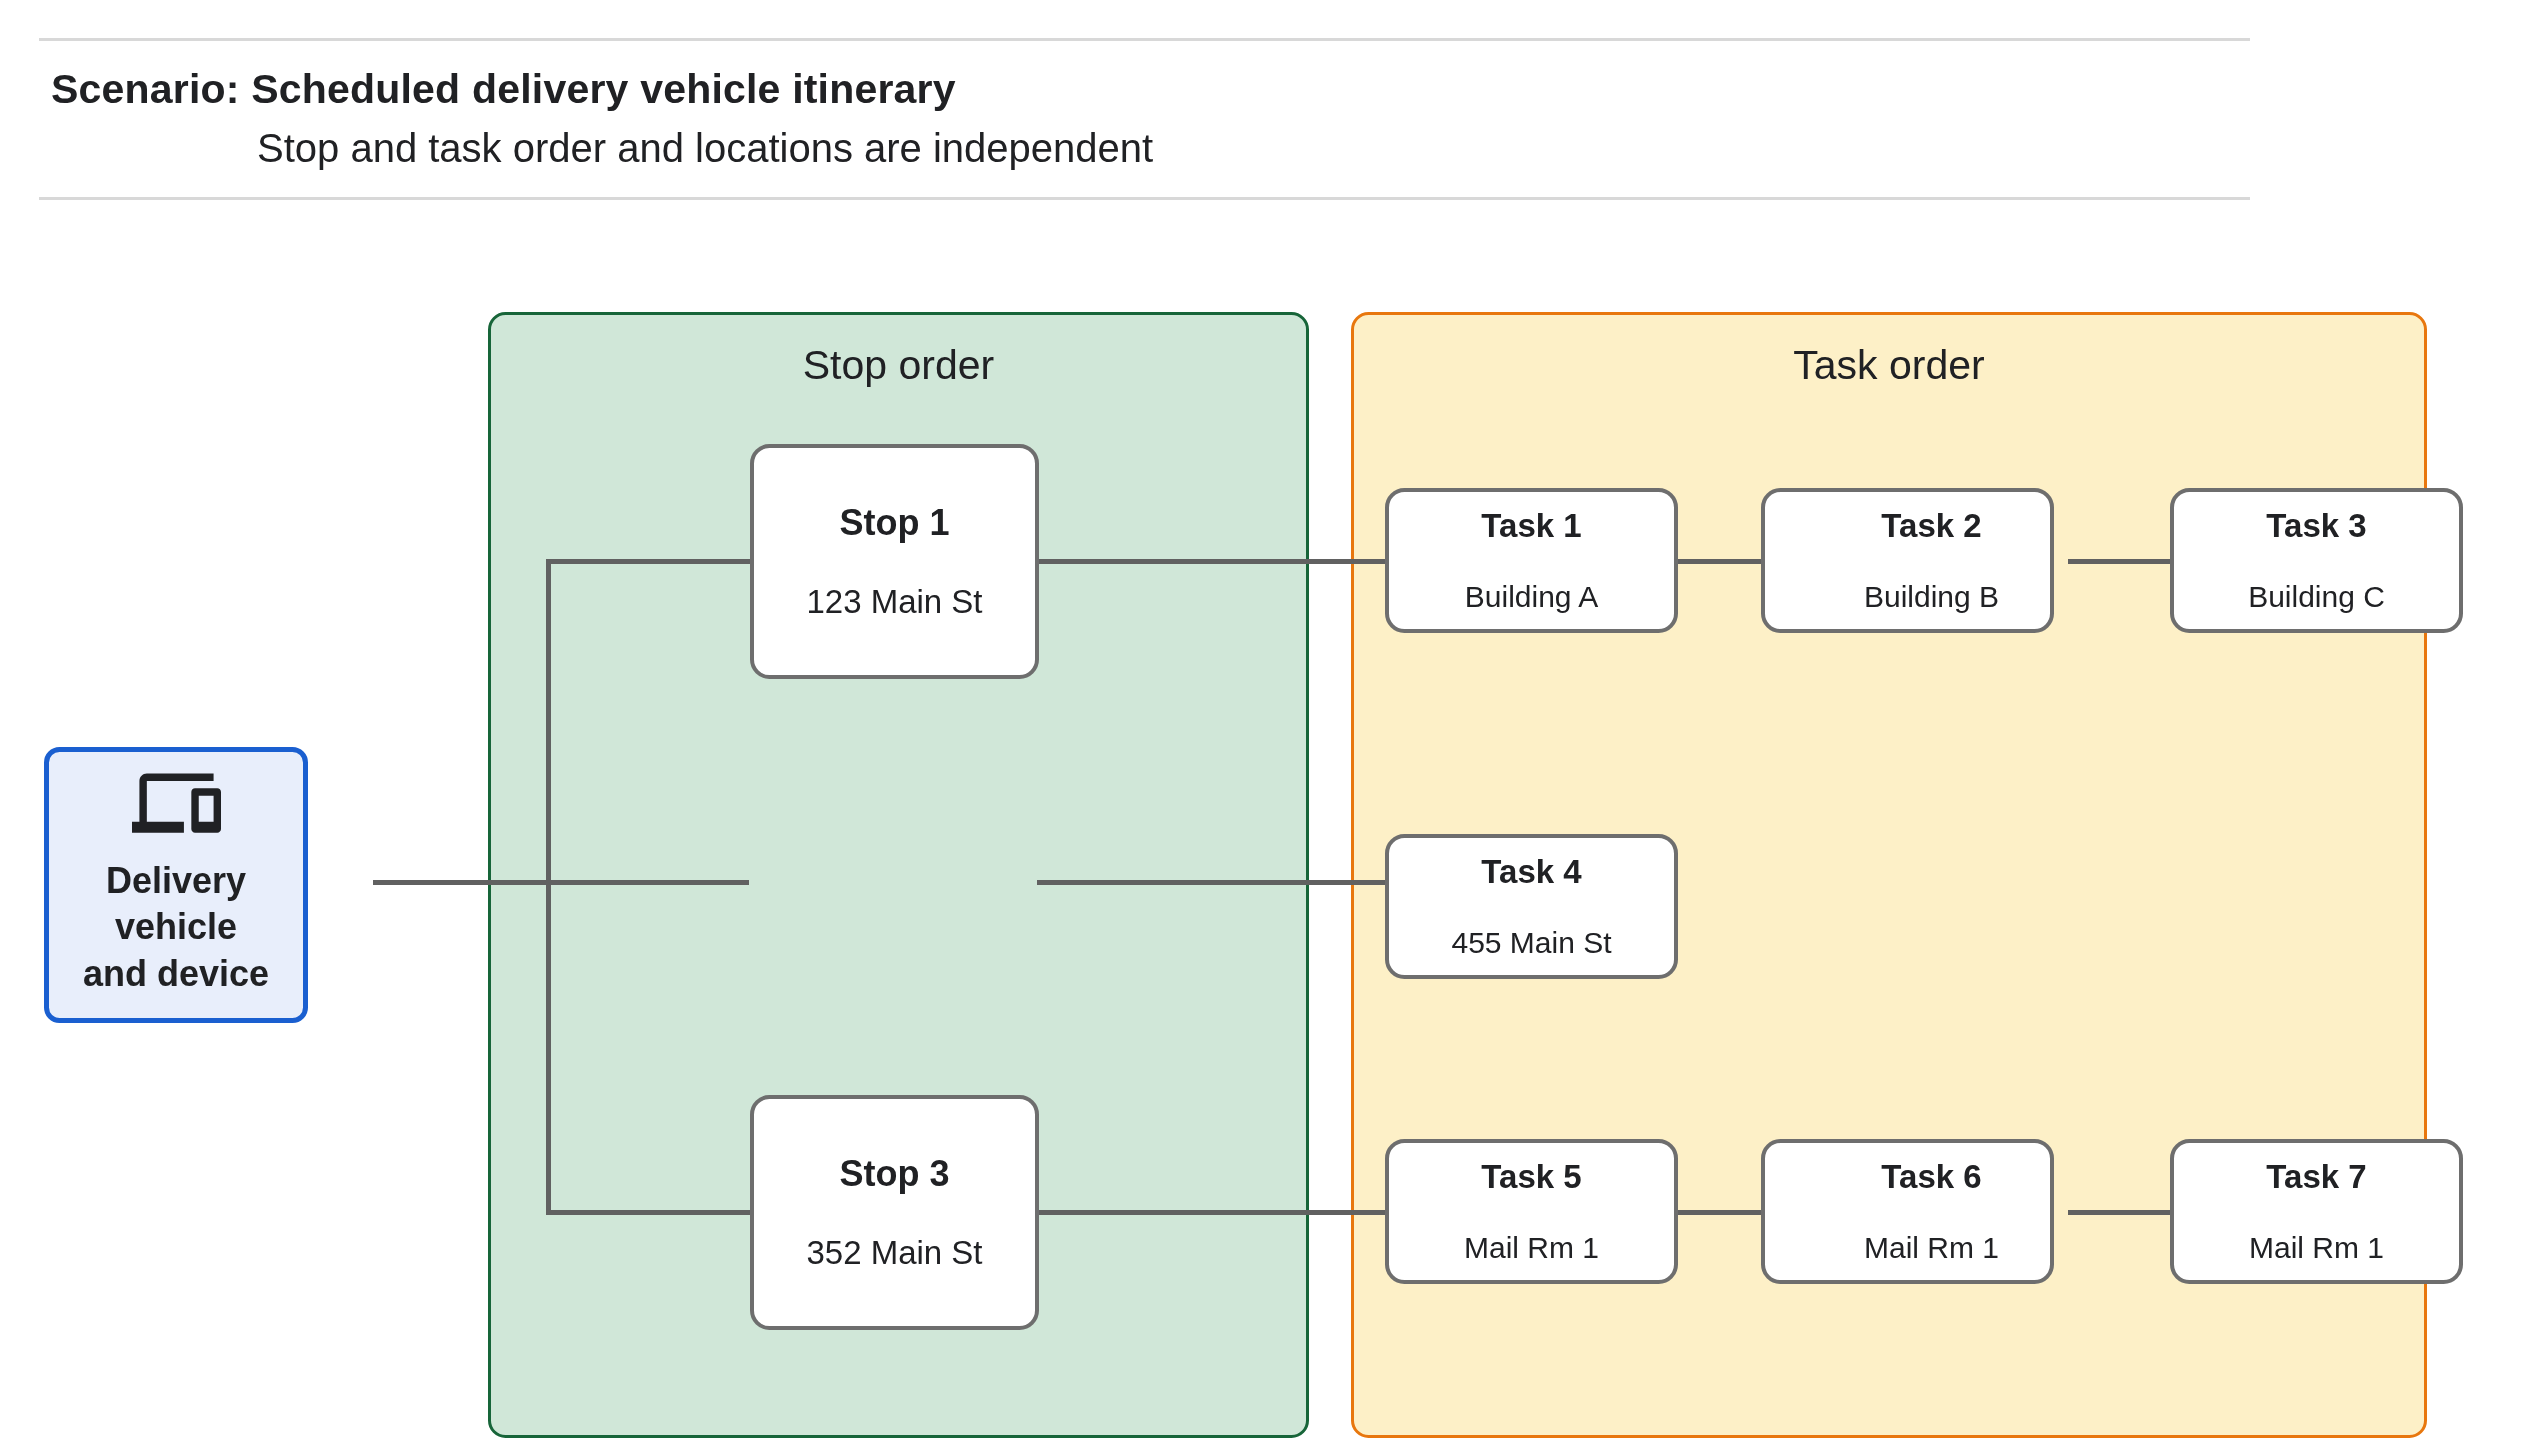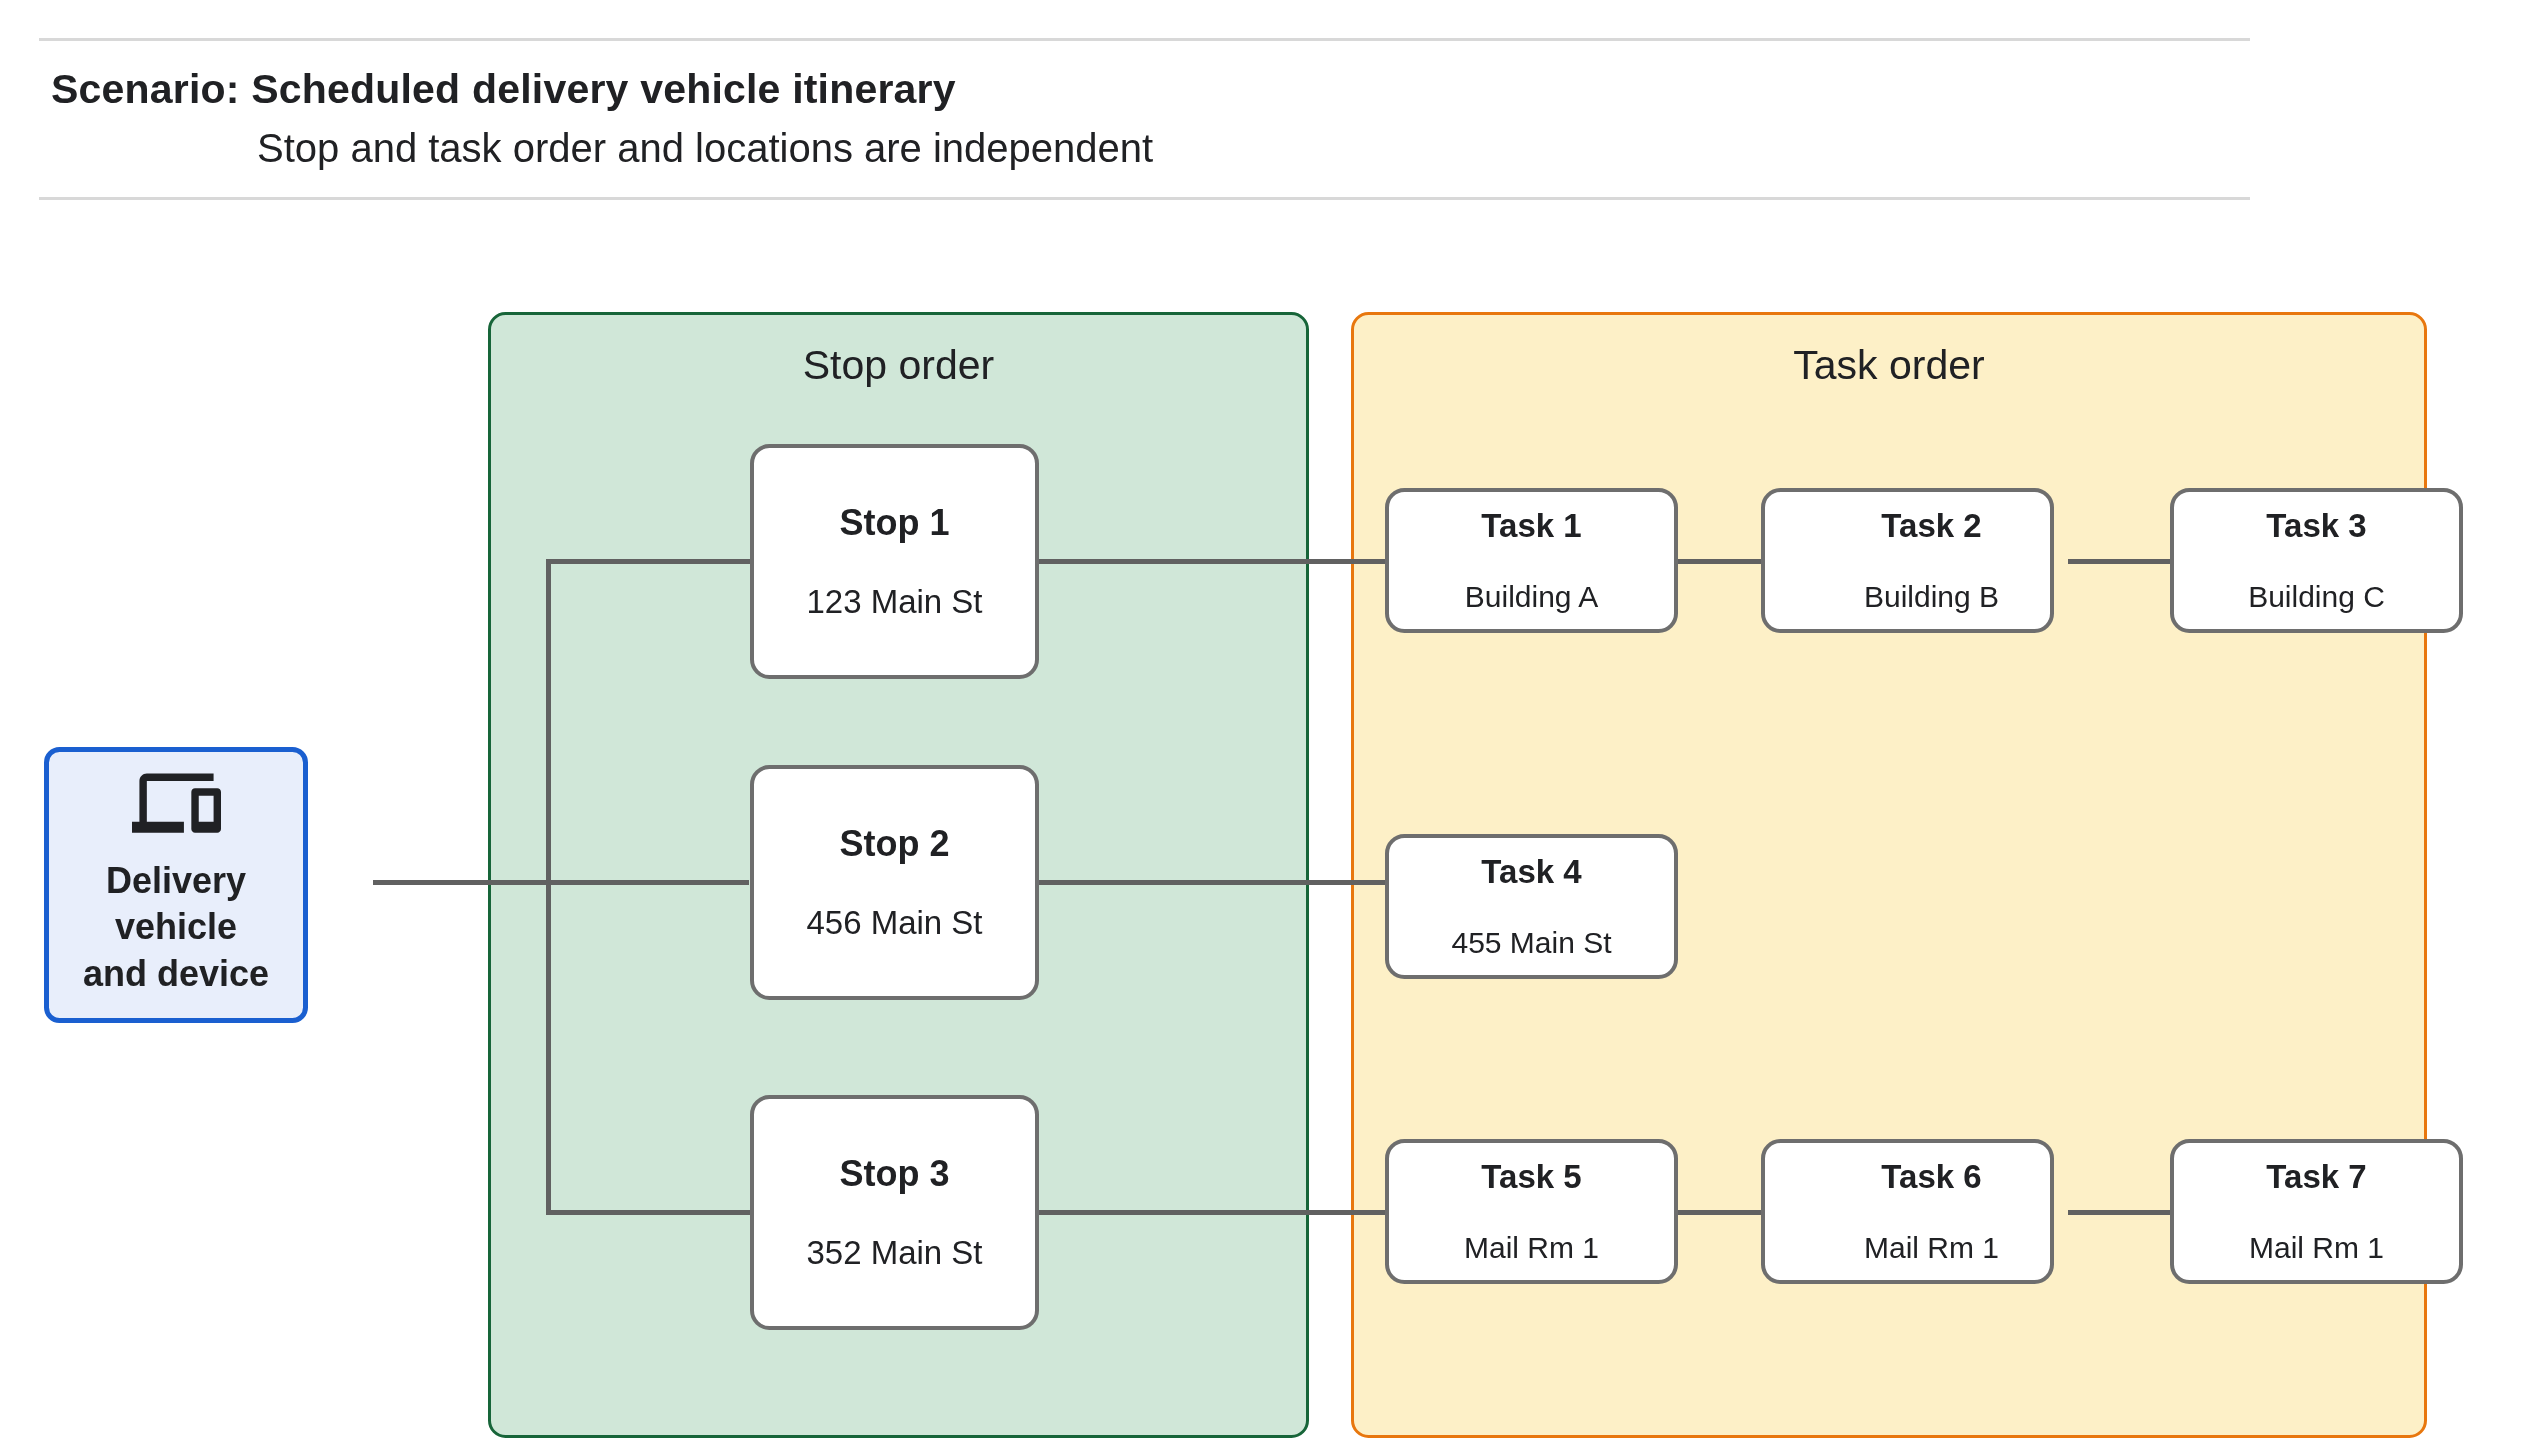--- a/index.html
+++ b/index.html
@@ -84,24 +84,20 @@
       <path fill="#202124" d="M4 6h18V4H4c-1.1 0-2 .9-2 2v11H0v3h14v-3H4V6zm19 2h-6c-.55 0-1 .45-1 1v10c0 .55.45 1 1 1h6c.55 0 1-.45 1-1V9c0-.55-.45-1-1-1zm-1 9h-4v-7h4v7z"></path>
     </svg>
     <div class="source-label">Delivery vehicle
 and device</div>
   </div>
 
   <div class="node stop s1">
     <div class="node-title">Stop 1</div>
     <div class="node-sub">123 Main St</div>
   </div>
-  <div class="node stop s2">
-    <div class="node-title">Stop 2</div>
-    <div class="node-sub">456 Main St</div>
-  </div>
   <div class="node stop s3">
     <div class="node-title">Stop 3</div>
     <div class="node-sub">352 Main St</div>
   </div>
 
   <div class="node task r1 c1">
     <div class="node-title">Task 1</div>
     <div class="node-sub">Building A</div>
   </div>
   <div class="node task r1 c2">

